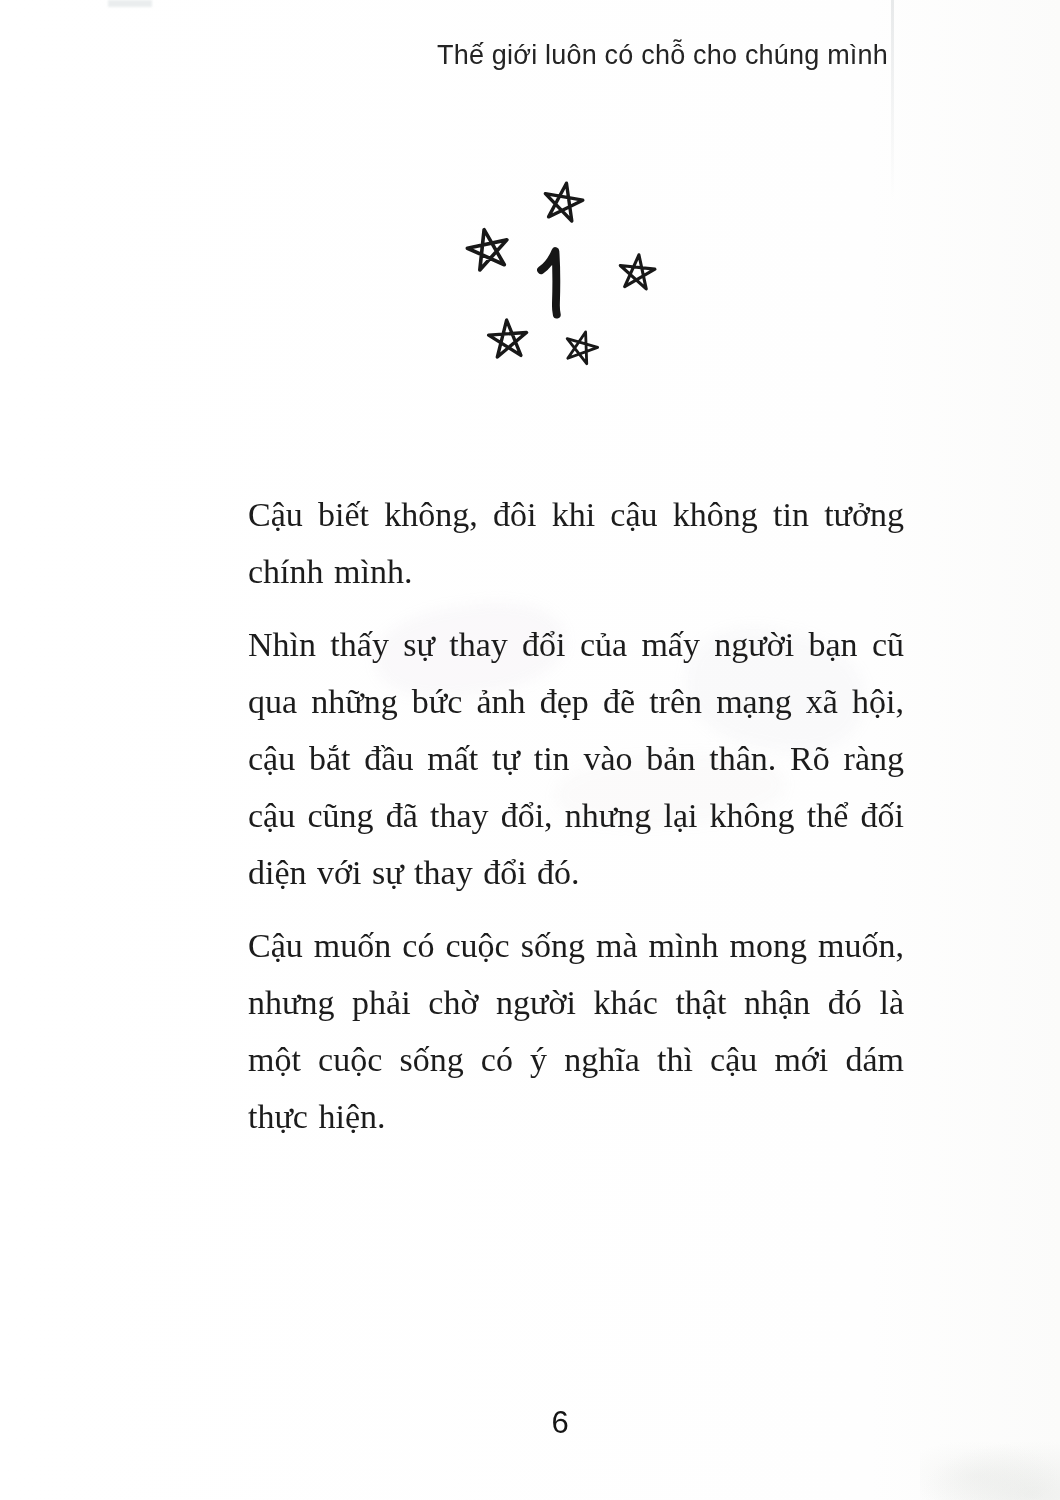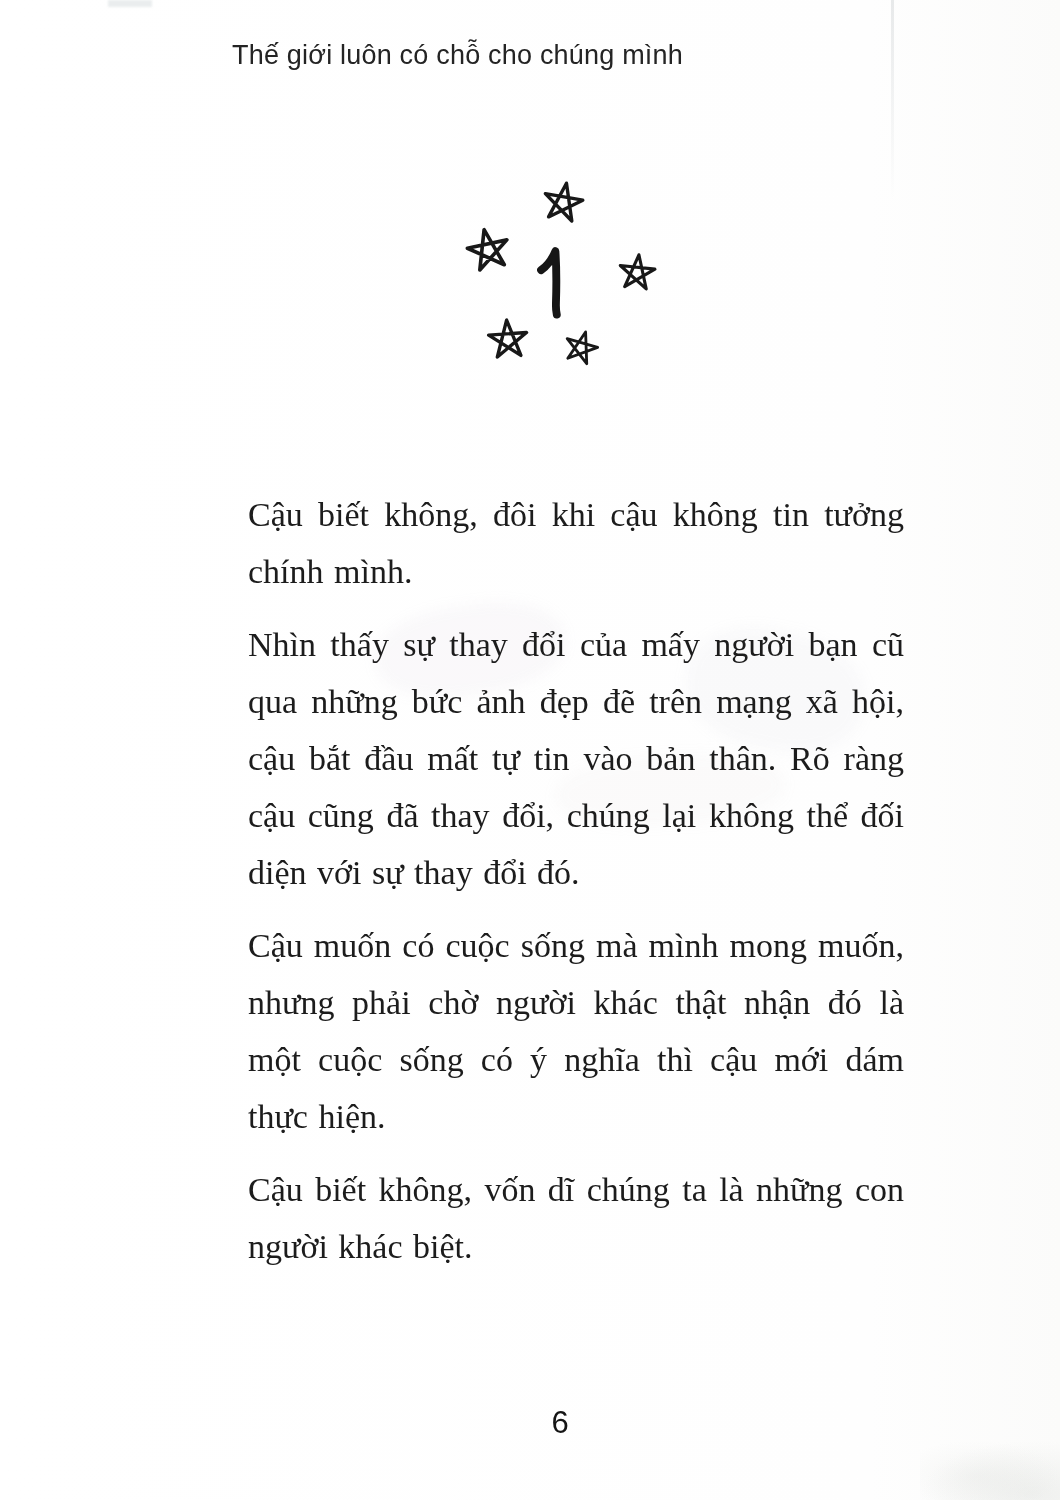--- a/index.html
+++ b/index.html
@@ -16,21 +16,21 @@
     font-family: "Liberation Serif", "DejaVu Serif", serif;
     color: #1c1c1c;
   }
 
   
   .running-header {
     position: absolute;
     left: 232px;
     top: 40px;
     width: 656px;
-    text-align: left;
+    text-align: right;
     font-family: "Liberation Sans", "DejaVu Sans", sans-serif;
     font-size: 27px;
     letter-spacing: 0.2px;
     color: #242424;
   }
 
   
   .ornament {
     position: absolute;
     left: 455px;
@@ -193,23 +193,22 @@
   </div>
 
   <div class="bleed-through">
     <span class="blob blob1"></span>
     <span class="blob blob2"></span>
     <span class="blob blob3"></span>
   </div>
 
   <main class="body-text">
     <p>Cậu biết không, đôi khi cậu không tin tưởng chính mình.</p>
-    <p>Nhìn thấy sự thay đổi của mấy người bạn cũ qua những bức ảnh đẹp đẽ trên mạng xã hội, cậu bắt đầu mất tự tin vào bản thân. Rõ ràng cậu cũng đã thay đổi, chúng lại không thể đối diện với sự thay đổi đó.</p>
+    <p>Nhìn thấy sự thay đổi của mấy người bạn cũ qua những bức ảnh đẹp đẽ trên mạng xã hội, cậu bắt đầu mất tự tin vào bản thân. Rõ ràng cậu cũng đã thay đổi, nhưng lại không thể đối diện với sự thay đổi đó.</p>
     <p>Cậu muốn có cuộc sống mà mình mong muốn, nhưng phải chờ người khác thật nhận đó là một cuộc sống có ý nghĩa thì cậu mới dám thực hiện.</p>
-    <p>Cậu biết không, vốn dĩ chúng ta là những con người khác biệt.</p>
   </main>
 
   <div class="page-footer">
     <span class="page-number">6</span>
   </div>
 
   <span class="smudge-top"></span>
   <span class="crease-right"></span>
   <span class="texture-bottom-right"></span>
 

